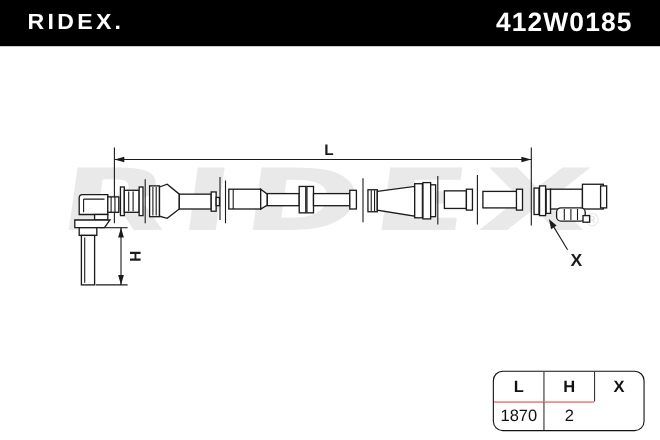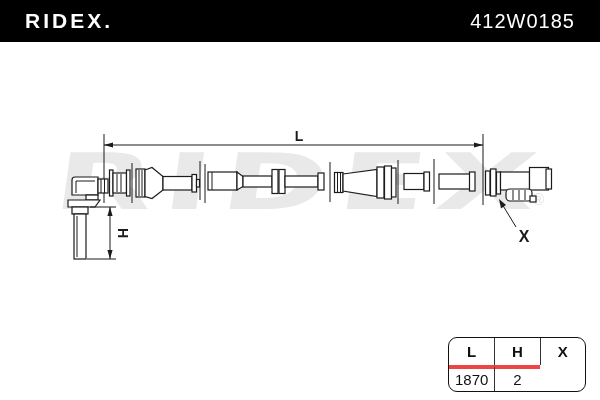--- a/index.html
+++ b/index.html
@@ -10,21 +10,21 @@
   html,body{width:600px;height:400px;overflow:hidden;background:var(--background);
     font-family:"Liberation Sans",sans-serif;}
   .stage{position:relative;width:600px;height:348px;background:var(--background)}
 
   
   .topbar{position:absolute;left:0;top:0;width:600px;height:42px;
     background:var(--header-bg);display:flex;align-items:center;
     justify-content:space-between;padding:0 25px;z-index:5}
   .brand{color:var(--header-text);font-weight:700;font-size:21px;
     letter-spacing:3px;transform:scaleY(.95)}
-  .partno{color:var(--header-text);font-weight:400;font-size:20px;letter-spacing:1px}
+  .partno{color:var(--header-text);font-weight:700;font-size:24px;letter-spacing:1px}
 
   
   svg.drawing{position:absolute;left:0;top:0;width:600px;height:400px;z-index:1}
   .wm{font-weight:800;font-size:78px;fill:var(--watermark);letter-spacing:6px;
       font-family:"DejaVu Sans","Liberation Sans",sans-serif}
   .wm-reg{font-weight:700;font-size:17px;fill:var(--watermark)}
   .ln{stroke:var(--line);stroke-width:1;fill:none}
   .part{stroke:var(--line);stroke-width:1.2;fill:#ffffff}
   .detail{stroke:var(--line);stroke-width:1;fill:none}
   .arrow{fill:var(--line);stroke:none}
@@ -33,21 +33,21 @@
 
   
   .spec{position:absolute;left:448px;top:337px;width:138px;height:55px;
     border:1.6px solid #111;border-radius:9px;overflow:hidden;z-index:4;
     display:grid;grid-template-columns:1fr 1fr 1fr;grid-template-rows:1fr 1fr;
     background:#fff;color:#111}
   .spec .cell{display:flex;align-items:center;justify-content:center;
     font-size:15px;border-left:1px solid #333}
   .spec .cell.first{border-left:none}
   .spec .cell.head{font-weight:700}
-  .spec .cell.val{border-top:4px solid #ef4444}
+  .spec .cell.val{border-top:1px solid #ef4444}
 </style>
 </head>
 <body>
 
 <div class="stage">
 
   <div class="topbar">
     <div class="brand">RIDEX.</div>
     <div class="partno">412W0185</div>
   </div>

